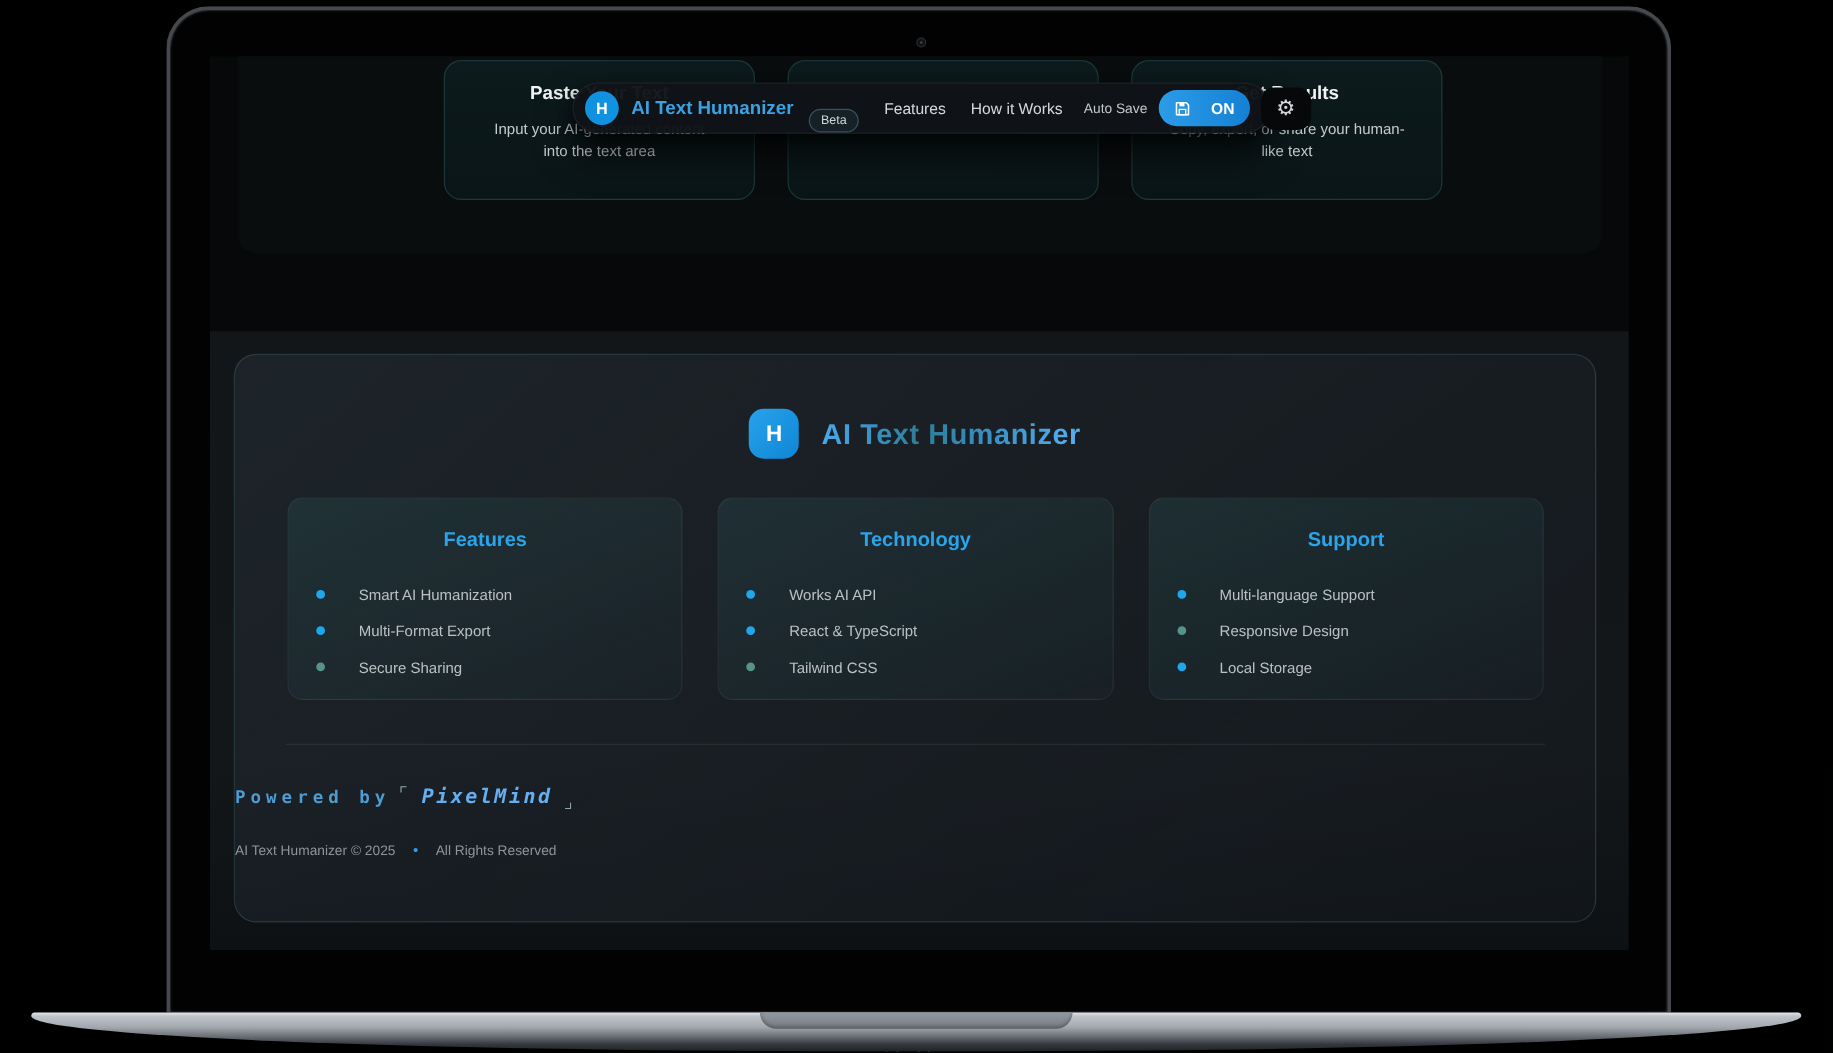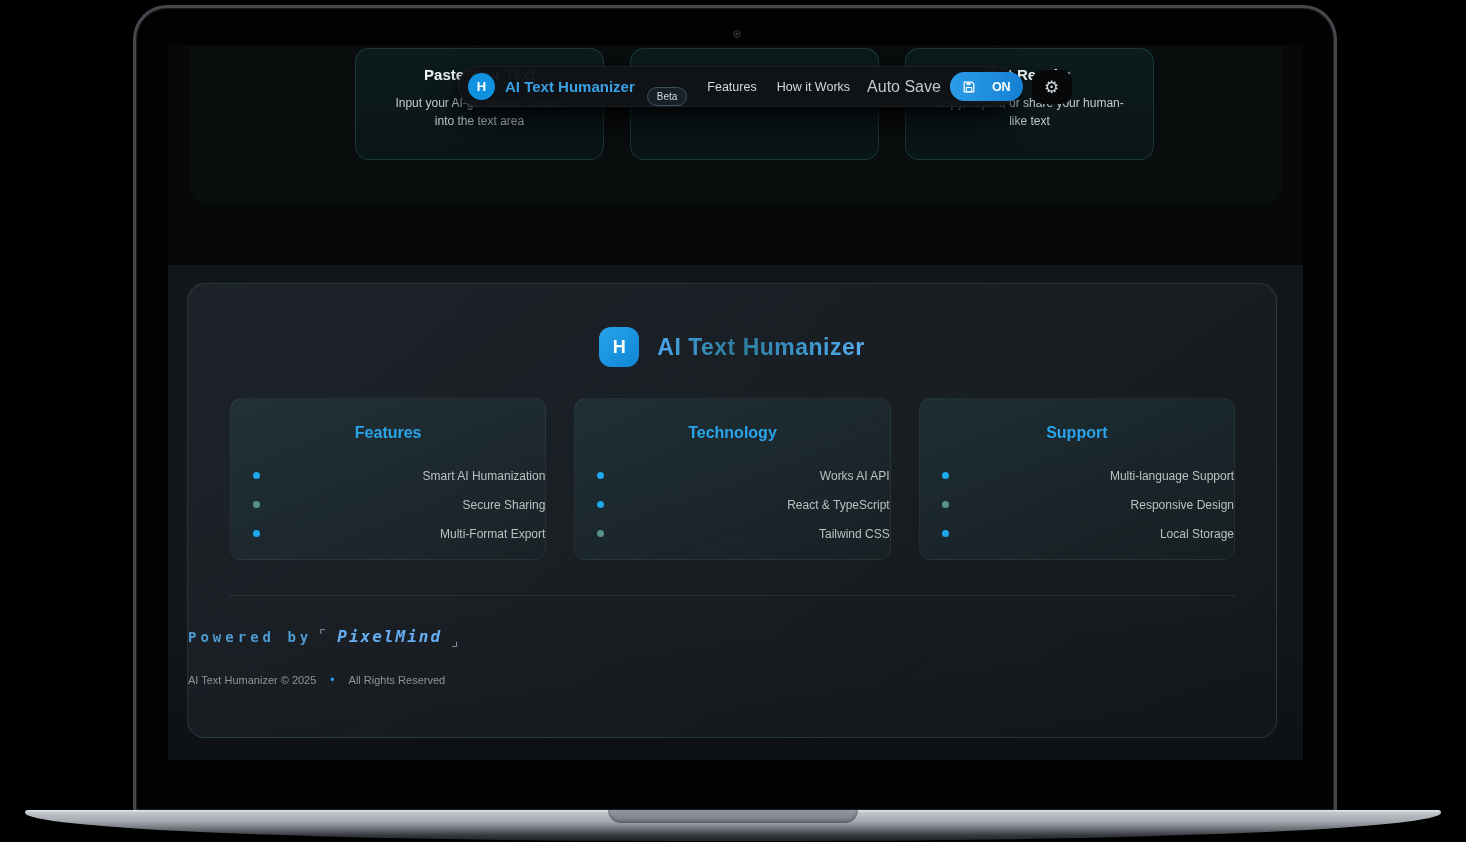--- a/index.html
+++ b/index.html
@@ -44,21 +44,21 @@
   .navbar { position:absolute; left:290px; top:21px; width:558px; height:41px;
     background:rgba(15,19,23,.97); border:1px solid rgba(255,255,255,.06);
     border-radius:21px; display:flex; align-items:center; padding:0 8px 0 9px;
     box-shadow:0 16px 30px rgba(0,0,0,.65), 0 4px 10px rgba(0,0,0,.5); }
   .nav-logo { width:27px; height:27px; border-radius:50%; background:#1092e0; color:#fff;
     font-size:13px; font-weight:bold; display:flex; align-items:center; justify-content:center; flex:none; }
   .nav-brand { margin-left:10px; font-size:15px; font-weight:bold; color:#3aa2e4; white-space:nowrap; }
   .nav-beta { margin-left:12px; font-size:10px; color:#cfd9dd; border:1px solid #39525c;
     background:rgba(30,48,56,.5); padding:3px 9px; border-radius:11px; white-space:nowrap;margin-top:20px; }
   .nav-link { margin-left:20px; font-size:12.5px; color:#d6dadd; white-space:nowrap; cursor:pointer; }
-  .nav-autosave { margin-left:17px; font-size:16px; color:#c2c7ca; white-space:nowrap; }
+  .nav-autosave { margin-left:17px; font-size:11px; color:#c2c7ca; white-space:nowrap; }
   .on-btn { margin-left:9px; height:29px; padding:0 12px; border-radius:15px; border:none;
     background:linear-gradient(90deg,#2b9ce8,#1580d4); color:#fff; font-weight:bold; font-size:12.5px;
     display:flex; align-items:center; gap:16px; cursor:pointer; flex:none; }
   .gear-btn { margin-left:9px; width:40px; height:34px; border-radius:11px; border:none;
     background:#06080a; color:#d4d7da; font-size:17px; display:flex; align-items:center;
     justify-content:center; cursor:pointer; flex:none; font-family:"DejaVu Sans", sans-serif; }
 
   
   .footer-zone { position:absolute; left:0; top:220px; width:1135px; height:495px;
     background:linear-gradient(180deg,#131619 0%,#14171a 70%,#0e1114 100%); }
@@ -72,21 +72,21 @@
   .f-brand { margin-left:18px; font-size:23px; font-weight:bold; letter-spacing:.5px;
     background:linear-gradient(90deg,#4aa8ee 0%,#2d7d99 38%,#3a93c9 68%,#57b0f0 100%);
     -webkit-background-clip:text; background-clip:text; color:transparent; }
 
   .f-cards { display:flex; gap:28px; margin:31px 41px 0 42px; }
   .f-card { flex:1; height:162px; border-radius:12px;
     background:linear-gradient(160deg,rgba(44,86,90,.30),rgba(28,52,56,.16));
     border:1px solid rgba(255,255,255,.05); padding:25px 0 0 22px; }
   .f-card h3 { text-align:center; font-size:16px; color:#2aa4ea; font-weight:bold; margin-right:22px; }
   .f-card ul { list-style:none; margin-top:19px; }
-  .f-card li { display:flex; align-items:center; gap:7px; height:29px;justify-content:space-between; }
+  .f-card li { display:flex; align-items:center; gap:27px; height:29px; }
   .dot { width:7px; height:7px; border-radius:50%; flex:none; }
   .f-item { font-size:12px; color:#bac0c3; }
 
   .f-divider { margin:35px 40px 0 41px; border-top:1px solid rgba(255,255,255,.07); }
 
   .powered { margin-top:31px; font-family:"DejaVu Sans Mono", monospace;
     color:#4d9cd2; font-size:14px; font-weight:bold; letter-spacing:4px; }
   .bracket { color:#8fa6b2; font-weight:normal; letter-spacing:0; font-size:15px; }
   .bk-l { position:relative; top:-3px; margin-left:6px; }
   .bk-r { position:relative; top:4px; margin-left:8px; }
@@ -157,26 +157,26 @@
 
           <div class="f-cards">
             <div class="f-card">
               <h3>Features</h3>
               <ul>
                 <li>
                     <span class="dot" style="background: rgb(30, 167, 236);"></span>
                     <span class="f-item">Smart AI Humanization</span>
                   </li>
                 <li>
+                    <span class="dot" style="background: rgb(30, 167, 236);"></span>
+                    <span class="f-item">Multi-Format Export</span>
+                  </li>
+                <li>
                     <span class="dot" style="background: rgb(85, 147, 139);"></span>
                     <span class="f-item">Secure Sharing</span>
-                  </li>
-                <li>
-                    <span class="dot" style="background: rgb(30, 167, 236);"></span>
-                    <span class="f-item">Multi-Format Export</span>
                   </li>
               </ul>
             </div>
             <div class="f-card">
               <h3>Technology</h3>
               <ul>
                 <li>
                     <span class="dot" style="background: rgb(30, 167, 236);"></span>
                     <span class="f-item">Works AI API</span>
                   </li>

